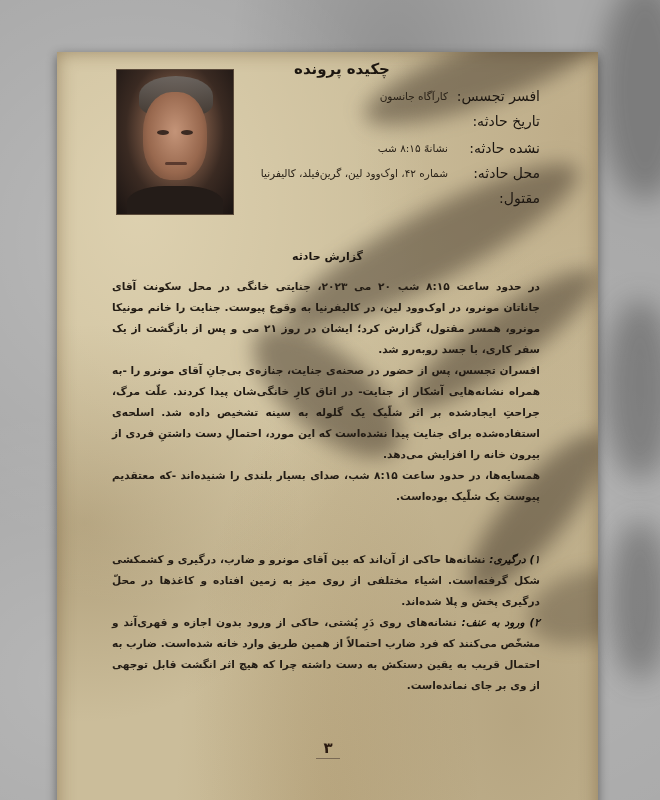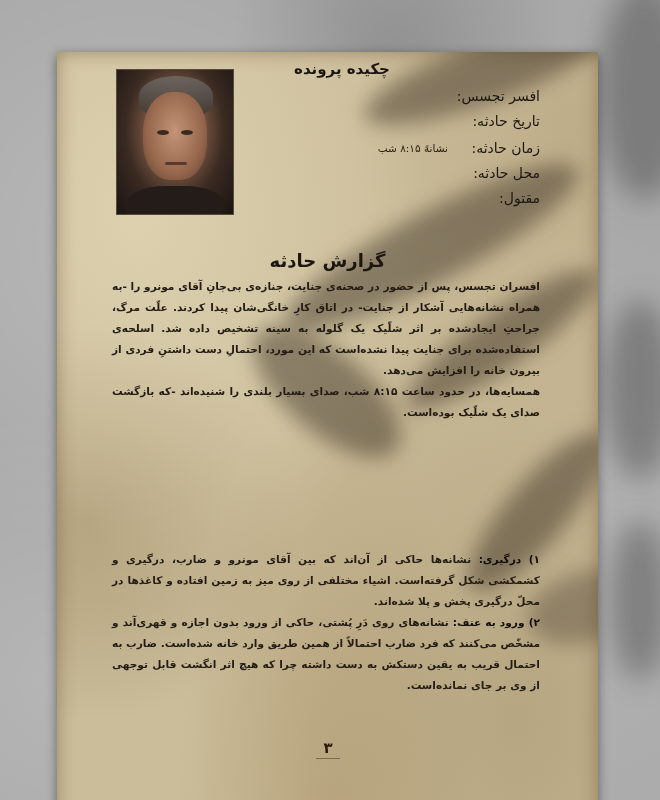--- a/index.html
+++ b/index.html
@@ -74,28 +74,28 @@
     }
     .info-row {
       position: absolute; right: 58px; left: 190px; height: 22px;
       display: flex; direction: rtl; align-items: center;
       font-size: 10.5px; color: #2a2218;
     }
     .info-row .k { width: 92px; font-weight: normal; font-size: 14px; color: #1c1610; }
     .info-row .v { flex: 1; }
     .section-title {
       position: absolute; left: 0; right: 0; text-align: center;
-      font-weight: bold; font-size: 18px; color: #1c1610; direction: rtl;
+      font-weight: bold; font-size: 11px; color: #1c1610; direction: rtl;
     }
     .para {
       position: absolute; left: 55px; right: 58px;
       direction: rtl; text-align: justify; text-align-last: right;
       font-size: 10.6px; line-height: 21px; color: #231c14; font-weight: bold;
     }
-    .para .lbl { font-weight: bold; color: #120d08; }
+    .para .lbl { font-weight: bold; color: #120d08; font-style: italic; }
     .para p { margin: 0; }
     .page-num {
       position: absolute; left: 259px; top: 687px; width: 24px; text-align: center;
       font-size: 15px; color: #2a1a10; font-weight: bold;
       border-bottom: 1px solid #7a6a55; padding-bottom: 1px;
     }
   </style>
 </head>
 <body>
 
@@ -118,40 +118,43 @@
     <div class="eye l"></div>
     <div class="eye r"></div>
     <div class="mouth"></div>
     <div class="shirt"></div>
   </div>
 
   <div class="title">چکیده پرونده</div>
 
   <div class="info-row" style="top:33px;">
     <span class="k">افسر تجسس:</span>
+    <span class="v">کارآگاه جانسون</span>
   </div>
   <div class="info-row" style="top:58px;">
     <span class="k">تاریخ حادثه:</span>
   </div>
   <div class="info-row" style="top:85px;">
-    <span class="k">زمان حادثه:</span>
+    <span class="k">نشده حادثه:</span>
     <span class="v">نشانهً ۸:۱۵ شب</span>
   </div>
   <div class="info-row" style="top:110px;">
     <span class="k">محل حادثه:</span>
+    <span class="v">شماره ۴۲، اوک‌وود لین، گرین‌فیلد، کالیفرنیا</span>
   </div>
   <div class="info-row" style="top:135px;">
     <span class="k">مقتول:</span>
   </div>
 
   <div class="section-title" style="top:198px;">گزارش حادثه</div>
 
   <div class="para" style="top:224px;">
+    <p>در حدود ساعت ۸:۱۵ شب ۲۰ می ۲۰۲۳، جنایتی خانگی در محل سکونت آقای جاناتان مونرو، در اوک‌وود لین، در کالیفرنیا به وقوع پیوست. جنایت را خانم مونیکا مونرو، همسر مقتول، گزارش کرد؛ ایشان در روز ۲۱ می و پس از بازگشت از یک سفر کاری، با جسد روبه‌رو شد.</p>
     <p>افسران تجسس، پس از حضور در صحنه‌ی جنایت، جنازه‌ی بی‌جانِ آقای مونرو را -به همراه نشانه‌هایی آشکار از جنایت- در اتاق کارِ خانگی‌شان پیدا کردند. علّت مرگ، جراحتِ ایجاد‌شده بر اثر شلّیک یک گلوله به سینه تشخیص داده شد. اسلحه‌ی استفاده‌شده برای جنایت پیدا نشده‌است که این مورد، احتمالِ دست داشتنِ فردی از بیرون خانه را افزایش می‌دهد.</p>
-    <p>همسایه‌ها، در حدود ساعت ۸:۱۵ شب، صدای بسیار بلندی را شنیده‌اند -که بازگشت صدای یک شلّیک بوده‌است.</p>
+    <p>همسایه‌ها، در حدود ساعت ۸:۱۵ شب، صدای بسیار بلندی را شنیده‌اند -که معتقدیم پیوست یک شلّیک بوده‌است.</p>
   </div>
 
 
   <div class="para" style="top:497px;">
     <p>
       <span class="lbl">۱) درگیری:</span><span> نشانه‌ها حاکی از آن‌اند که بین آقای مونرو و ضارب، درگیری و کشمکشی شکل گرفته‌است. اشیاء مختلفی از روی میز به زمین افتاده و کاغذها در محلّ درگیری پخش و پلا شده‌اند.</span>
     </p>
     <p>
       <span class="lbl">۲) ورود به عنف:</span><span> نشانه‌های روی دَرِ پُشتی، حاکی از ورود بدون اجازه و قهری‌آند و مشخّص می‌کنند که فرد ضارب احتمالاً از همین طریق وارد خانه شده‌است. ضارب به احتمال قریب به یقین دستکش به دست داشته چرا که هیچ اثر انگشت قابل توجهی از وی بر جای نمانده‌است.</span>
     </p>

